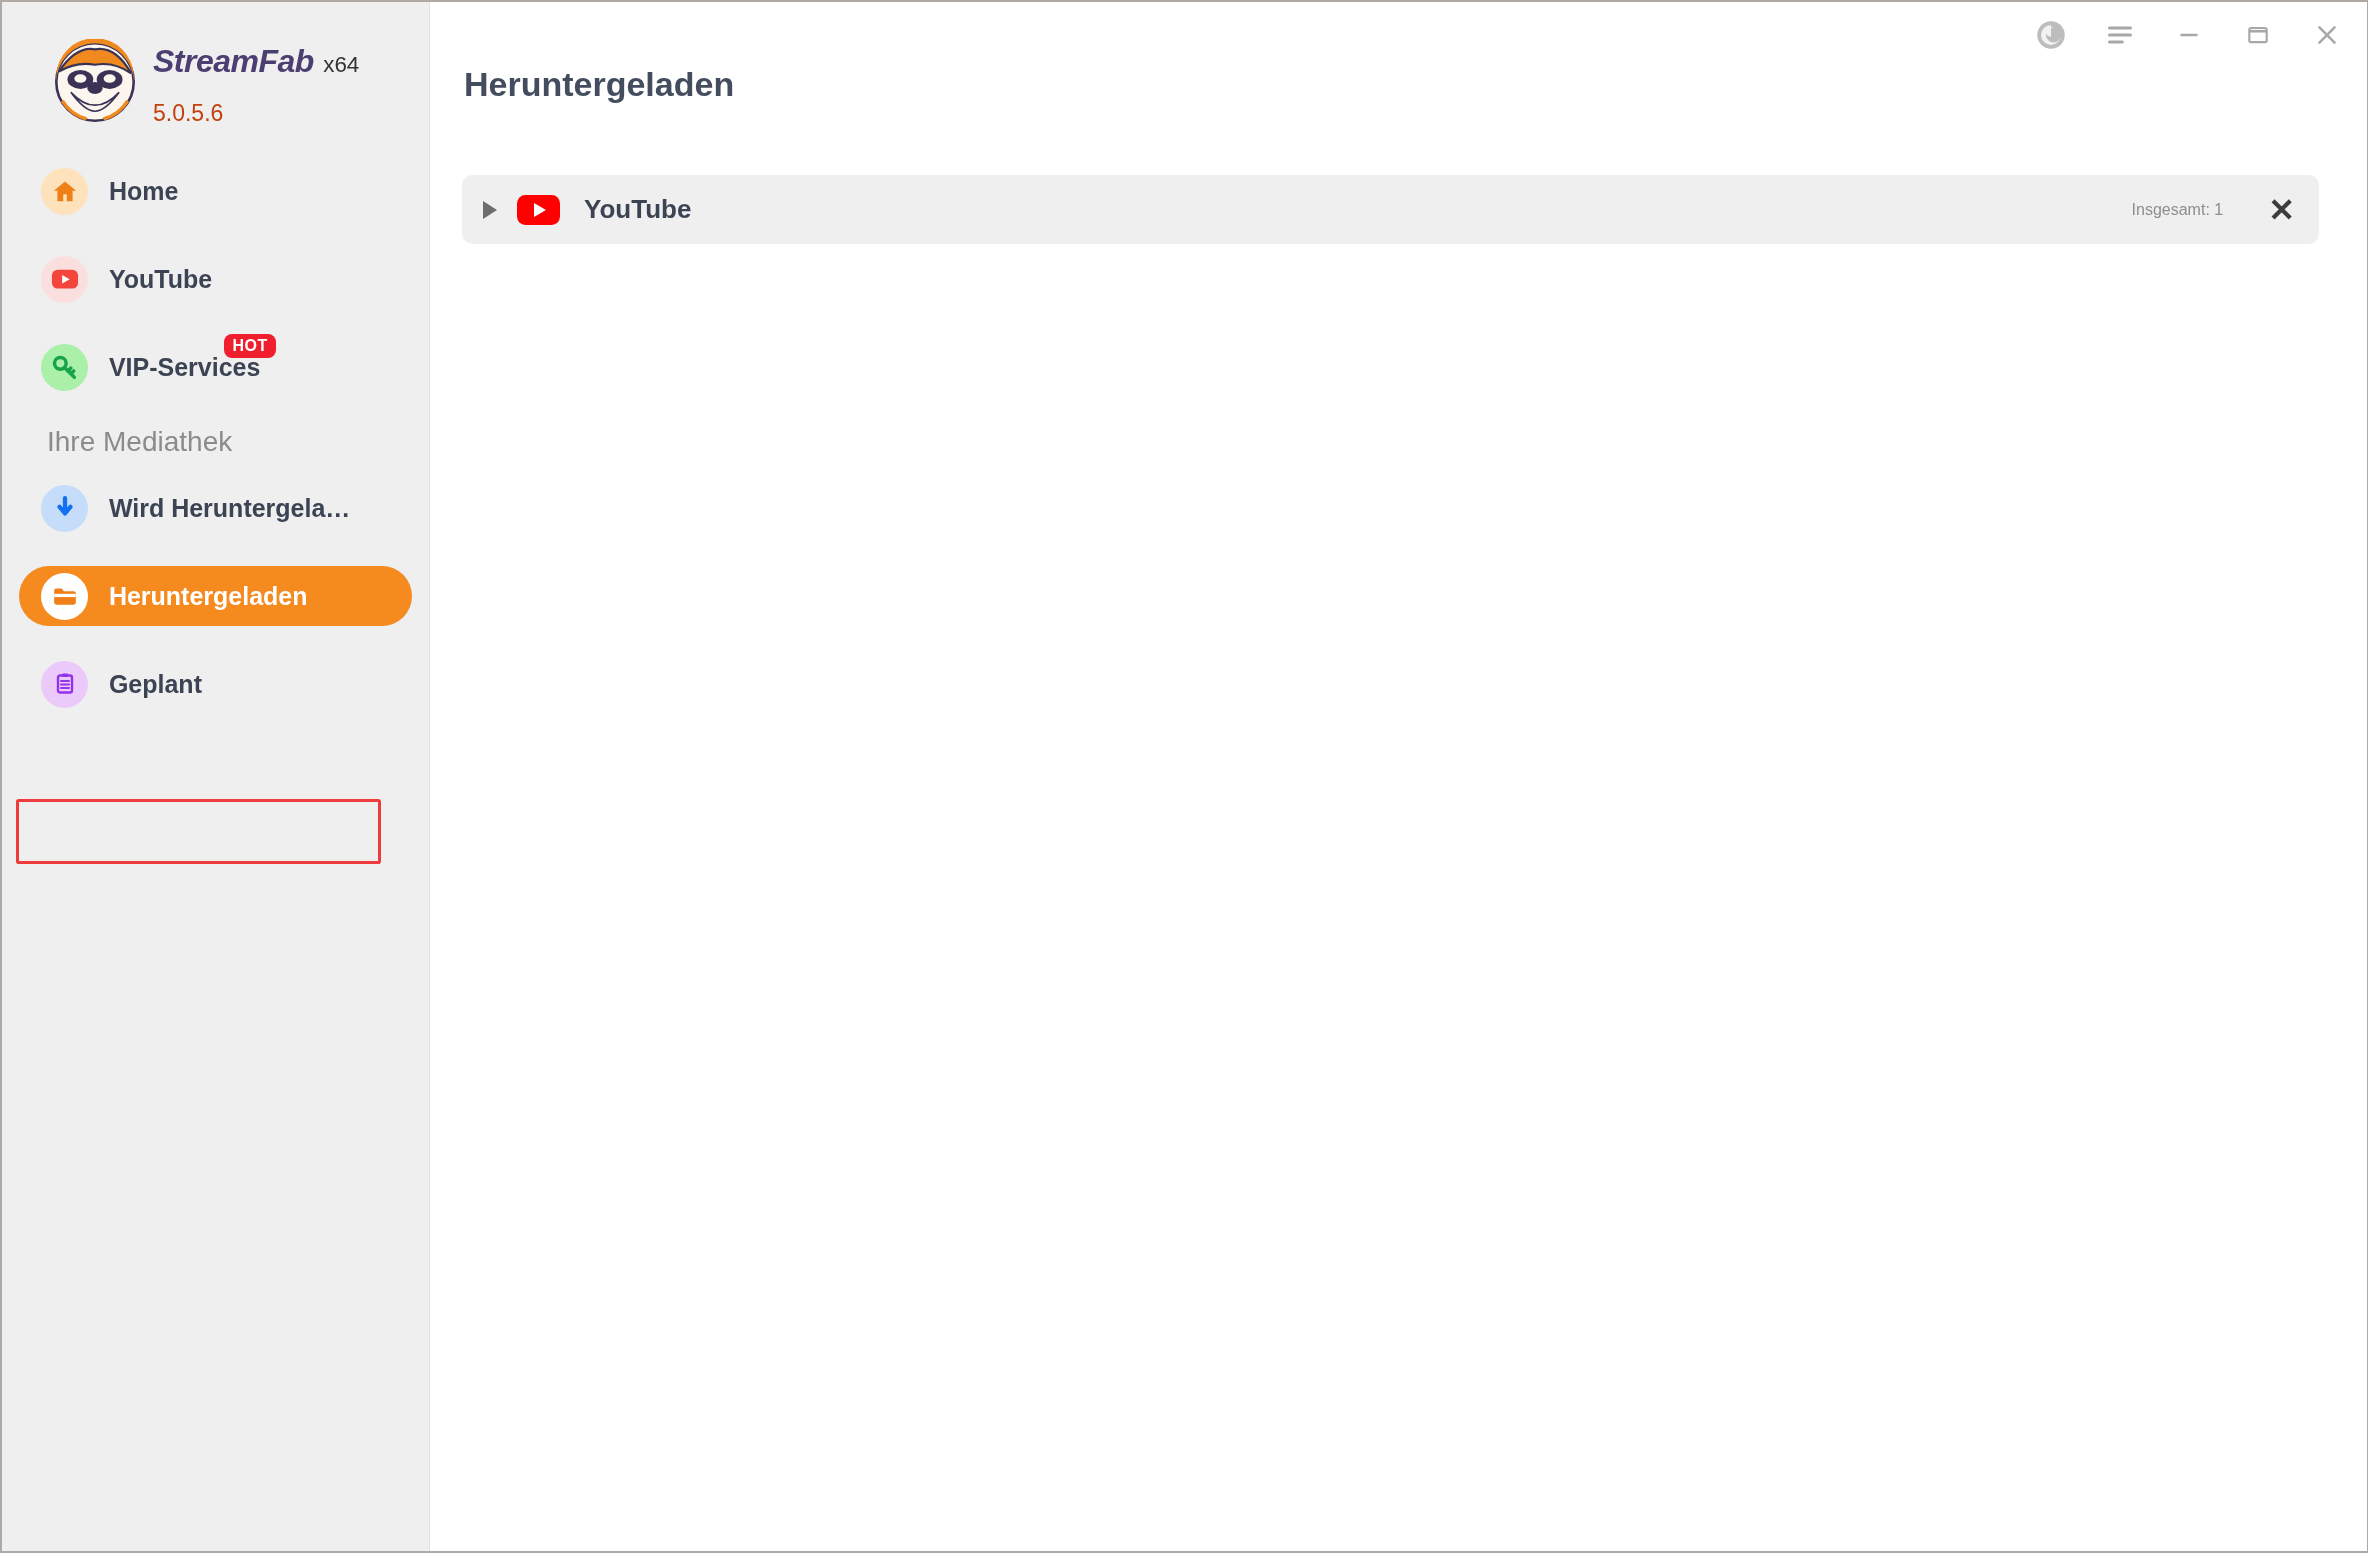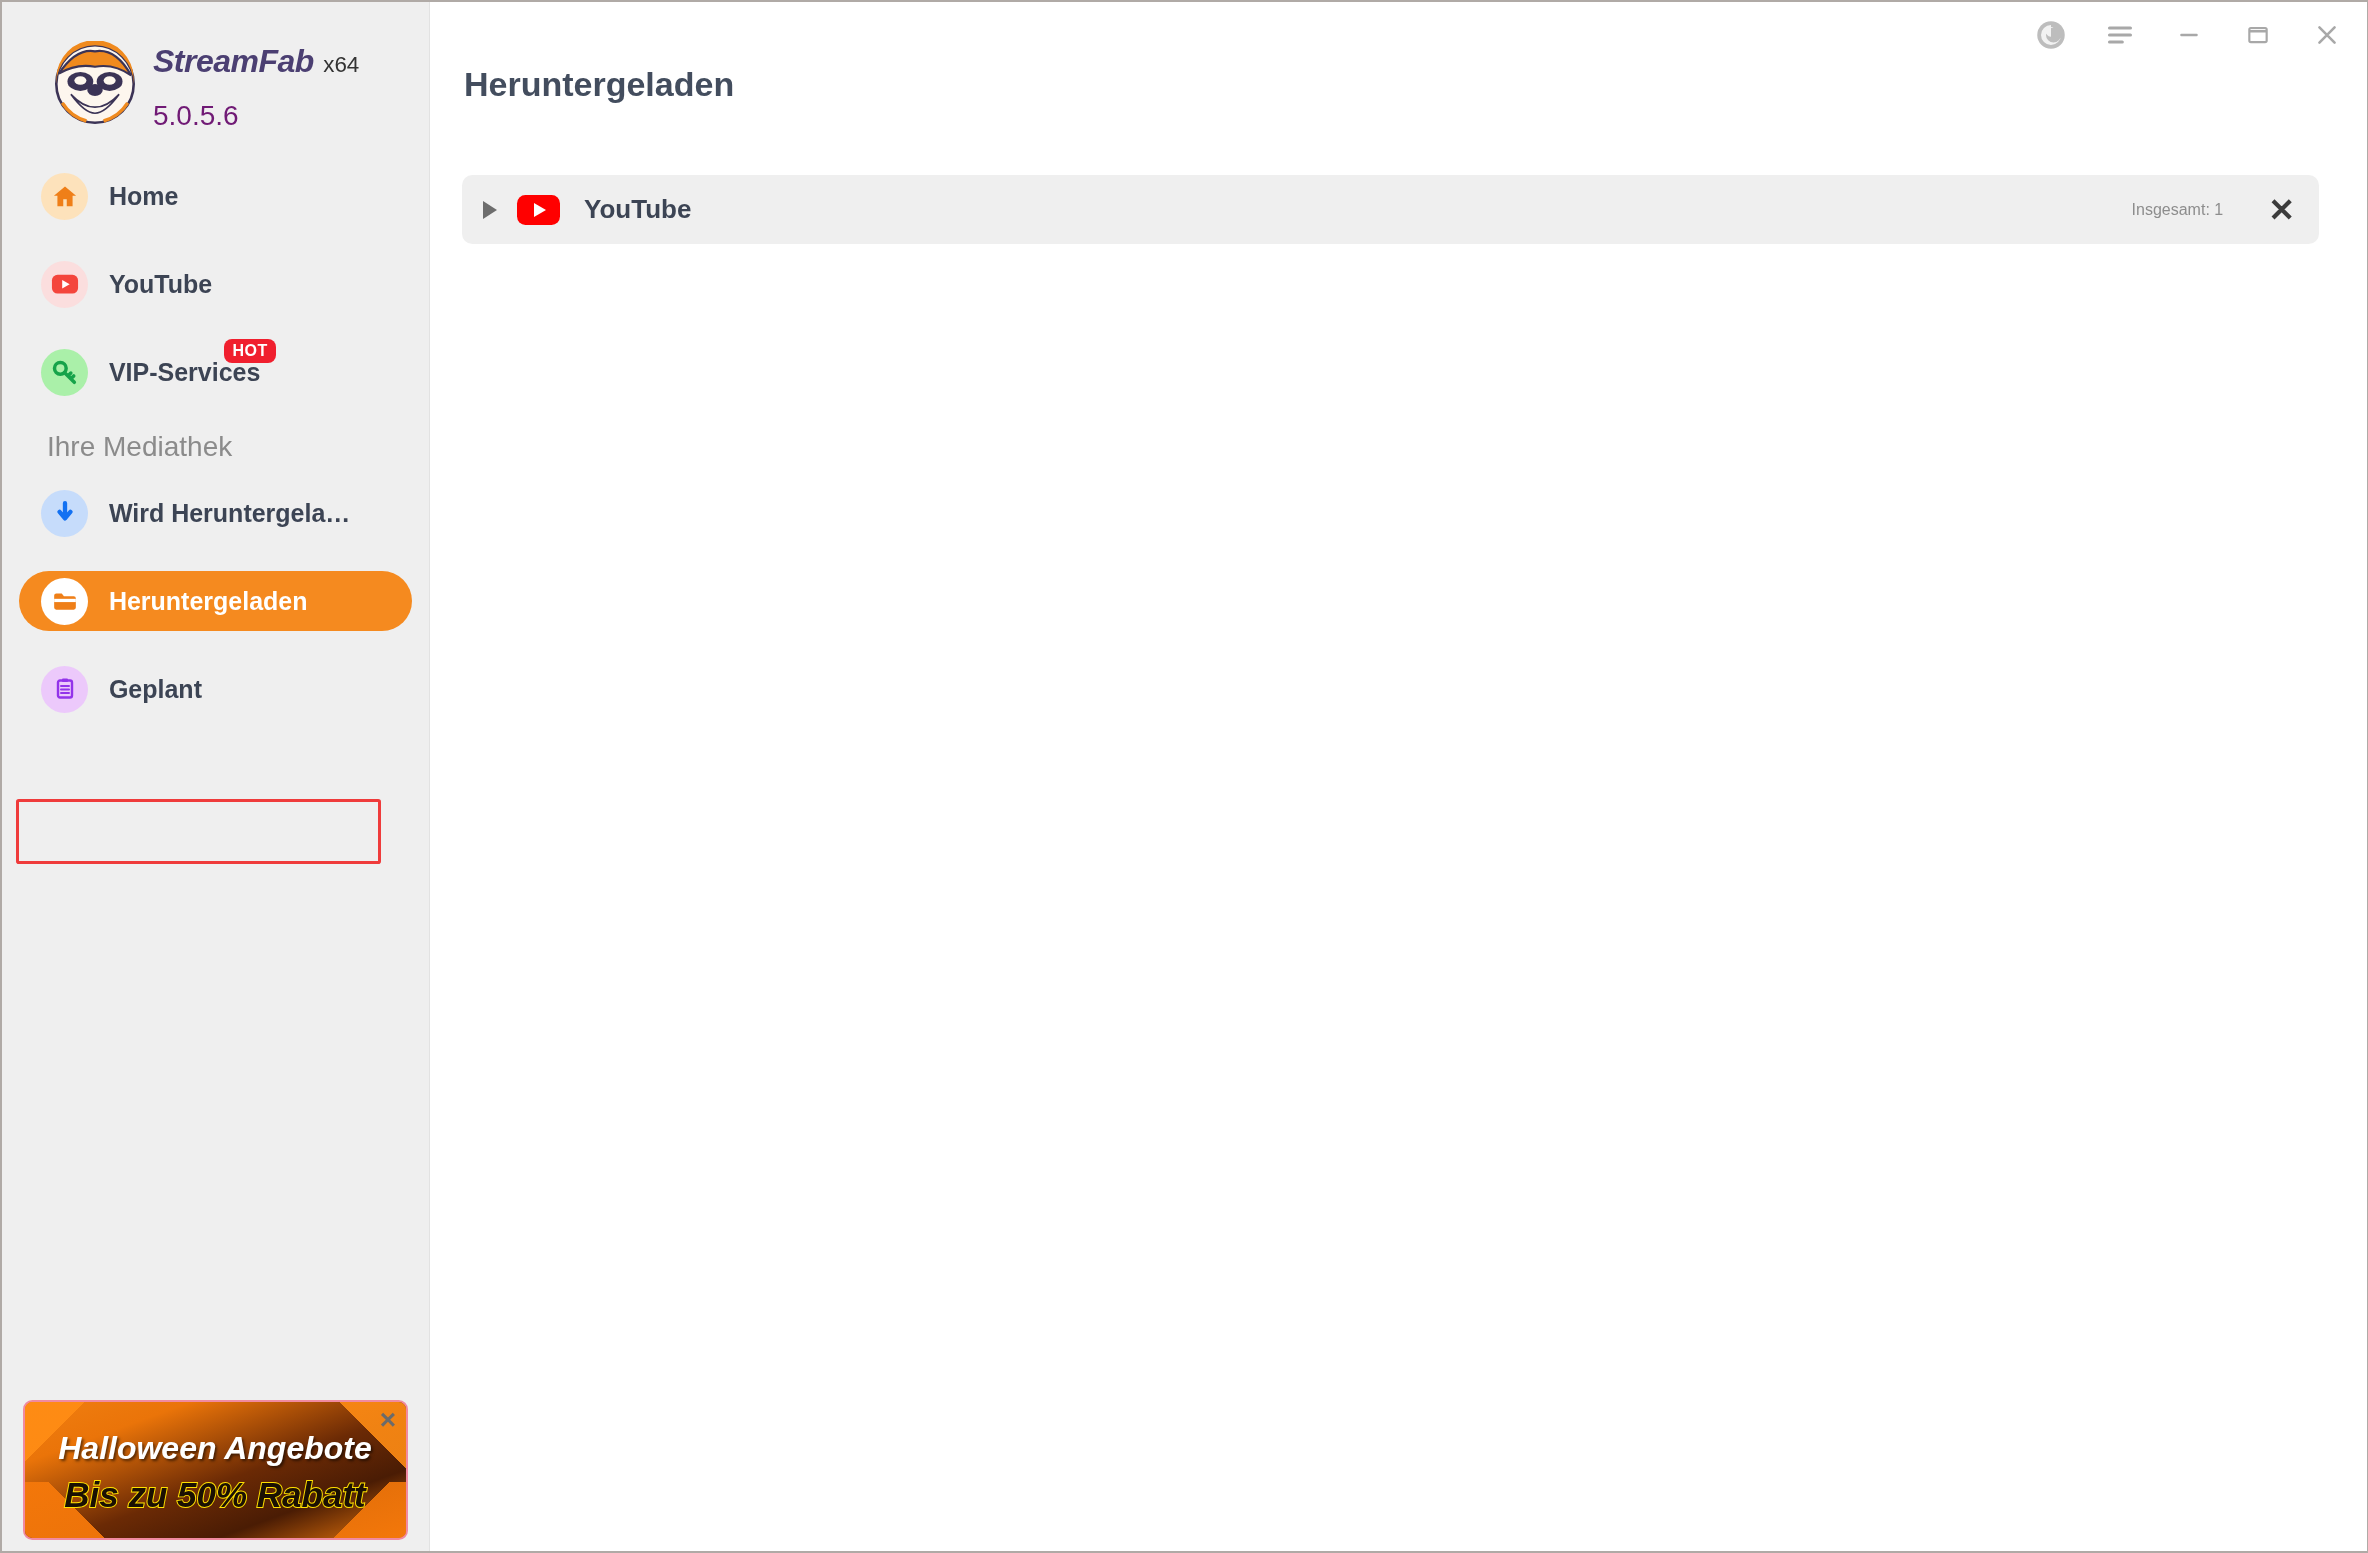--- a/index.html
+++ b/index.html
@@ -31,21 +31,21 @@
 
   .brand { display: flex; align-items: center; padding: 35px 0 0 50px; }
   .brand-logo { width: 86px; height: 86px; position: relative; flex: 0 0 86px; }
   .brand-text { margin-left: 15px; padding-top: 5.6px; }
   .brand-title-row { display: flex; align-items: baseline; }
   .brand-name {
     font-style: italic; font-weight: bold; font-size: 32px;
     color: #4b3f72; letter-spacing: -0.5px;
   }
   .brand-arch { font-size: 22.4px; color: #333333; margin-left: 9.3px; }
-  .brand-version { font-size: 28px; color: #701a75; margin-top: 20px; }
+  .brand-version { font-size: 23px; color: #c2410c; margin-top: 20px; }
 
   .nav { margin-top: 35px; }
   .nav-item {
     display: flex; align-items: center;
     height: 60px;
     margin: 0 17px 28px 17px;
     padding-left: 22.4px;
     border-radius: 30px;
     position: relative;
     cursor: pointer;
@@ -293,26 +293,20 @@
             <rect x="9" y="1.6" width="6" height="3.4" rx="1" fill="#9333ea"></rect>
             <path d="M8 9h8M8 12.5h8M8 16h8" stroke="#9333ea" stroke-width="2" stroke-linecap="round"></path>
           </svg>
         </span>
         <span class="lbl">Geplant</span>
       </div>
     </div>
 
     <div class="annot-box"></div>
 
-    <div class="banner">
-      <div class="zig"></div>
-      <div class="banner-l1">Halloween Angebote</div>
-      <div class="banner-l2">Bis zu 50% Rabatt</div>
-      <div class="banner-close">×</div>
-    </div>
   </div>
 
   <div class="main">
 
     <div class="titlebar">
       <span class="tb-btn">
         <svg viewBox="0 0 24 24" width="30" height="30">
           <circle cx="12" cy="12" r="11" fill="#bdbdbd"></circle>
           <path d="M12 4a8 8 0 1 0 8 8 6 6 0 1 1-6-6 4 4 0 1 0-2 7.4" fill="#f2f2f2"></path>
         </svg>

